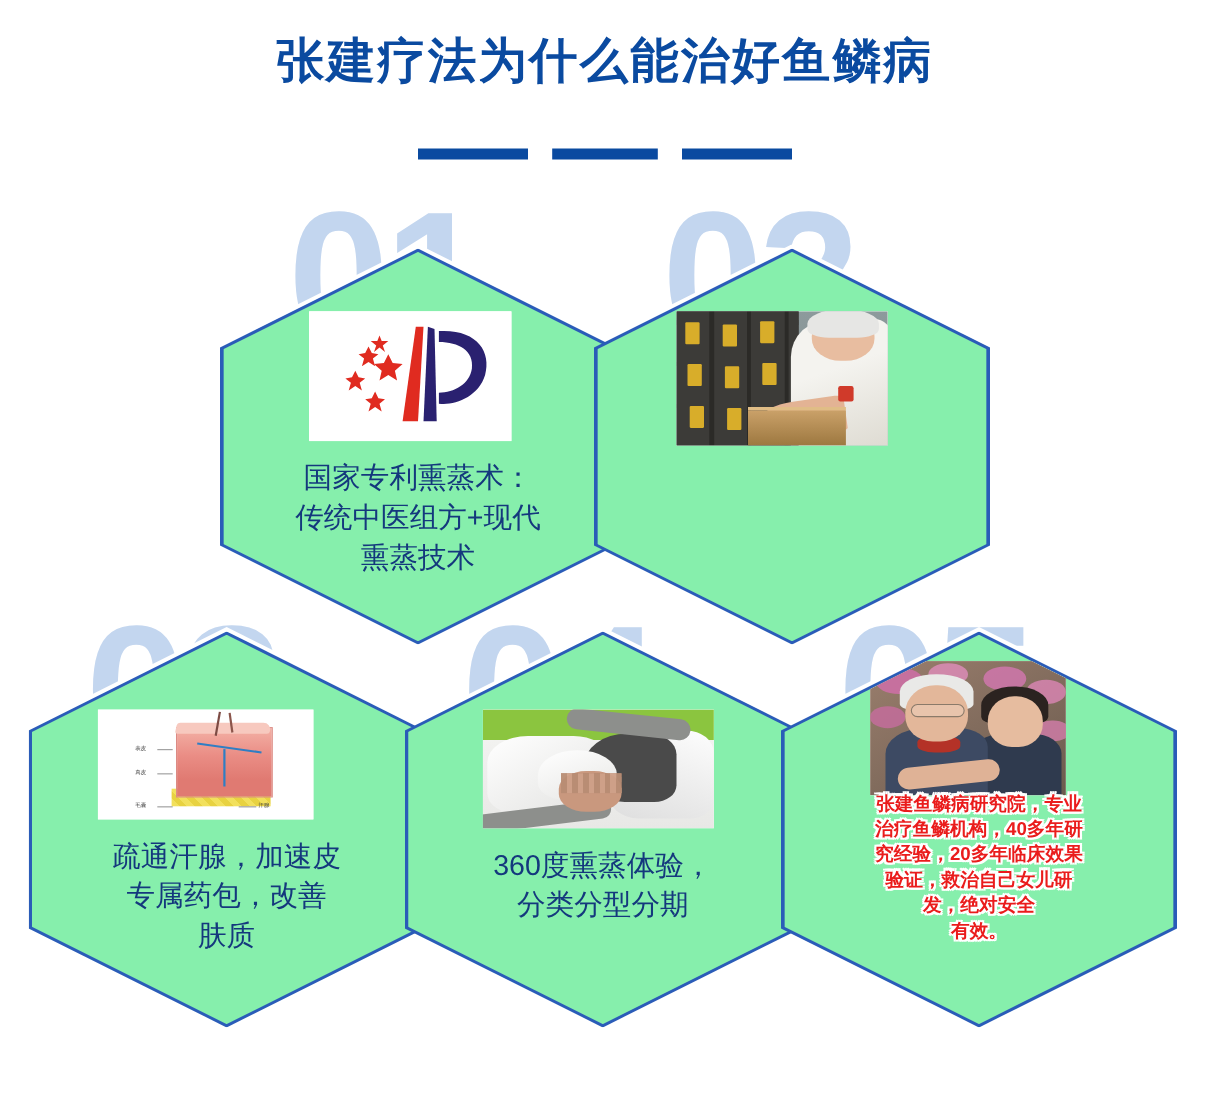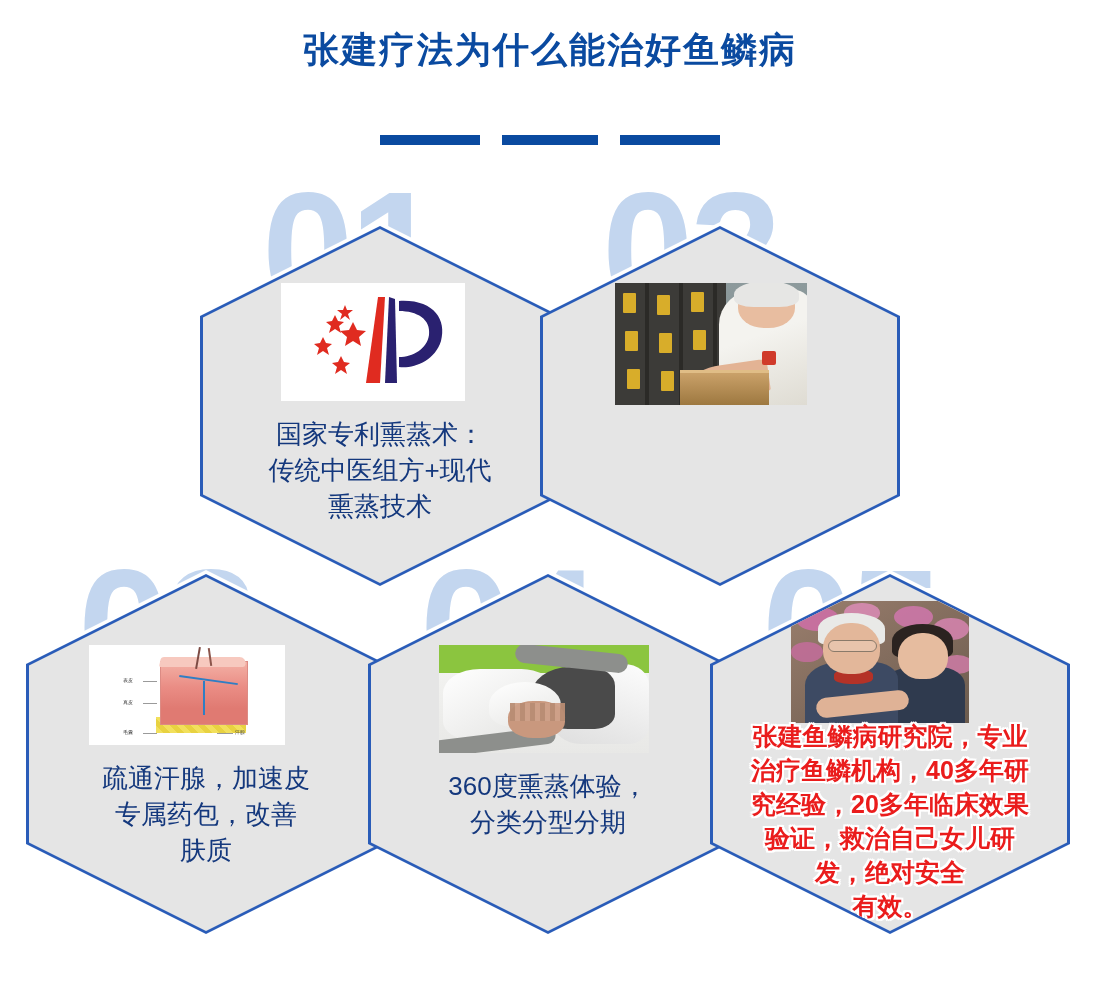--- a/index.html
+++ b/index.html
@@ -8,21 +8,21 @@
     background:#ffffff;
     font-family:"Liberation Sans","DejaVu Sans",sans-serif;
     overflow:hidden;position:relative;
   }
   #page{position:relative;width:1100px;height:1003px;overflow:hidden;}
 
   
   .title{
     position:absolute;left:0;top:26px;width:1100px;
     text-align:center;
-    font-size:36px;font-weight:bold;letter-spacing:2px;
+    font-size:44px;font-weight:bold;letter-spacing:2px;
     color:#0a4aa0;
     white-space:nowrap;
   }
   .divider{
     position:absolute;top:135px;left:0;width:1100px;
     display:flex;justify-content:center;align-items:center;gap:22px;
   }
   .dash{height:10px;background:#0a4aa0;}
   .dash.d1{width:100px;}
   .dash.d2{width:96px;}
@@ -44,21 +44,21 @@
     position:absolute;
     z-index:3;
     -webkit-clip-path:polygon(50% 0%,100% 25%,100% 75%,50% 100%,0% 75%,0% 25%);
     clip-path:polygon(50% 0%,100% 25%,100% 75%,50% 100%,0% 75%,0% 25%);
     background:#2a5cb8;
   }
   .hex-inner{
     position:absolute;inset:3px;
     -webkit-clip-path:polygon(50% 0%,100% 25%,100% 75%,50% 100%,0% 75%,0% 25%);
     clip-path:polygon(50% 0%,100% 25%,100% 75%,50% 100%,0% 75%,0% 25%);
-    background:#e5e5e5;
+    background:#86efac;
     display:flex;flex-direction:column;align-items:center;
   }
   
   .hex-ring{
     position:absolute;z-index:2;
     -webkit-clip-path:polygon(50% 0%,100% 25%,100% 75%,50% 100%,0% 75%,0% 25%);
     clip-path:polygon(50% 0%,100% 25%,100% 75%,50% 100%,0% 75%,0% 25%);
     background:#ffffff;
   }
 
@@ -73,21 +73,21 @@
     line-height:1.38;
     white-space:pre-line;
   }
   .text-blue{color:#14387d;font-size:26px;font-weight:500;}
   .text-red{
     color:#ea1c1c;font-size:25px;font-weight:bold;
     text-shadow:
       -2px -2px 0 #fff, 2px -2px 0 #fff, -2px 2px 0 #fff, 2px 2px 0 #fff,
       -2px 0 0 #fff, 2px 0 0 #fff, 0 -2px 0 #fff, 0 2px 0 #fff;
   }
-  .text-red.small{font-size:25px;line-height:1.36;}
+  .text-red.small{font-size:17px;line-height:1.36;}
 
   
   .logo-box{background:#fff;display:block;}
 
   
   .photo{position:absolute;inset:0;}
 
   
   .ph-tcm{background:linear-gradient(180deg,#8d9a9c 0%,#7e8c8f 100%);}
   .tcm-cab{position:absolute;left:0;top:0;width:58%;height:100%;

